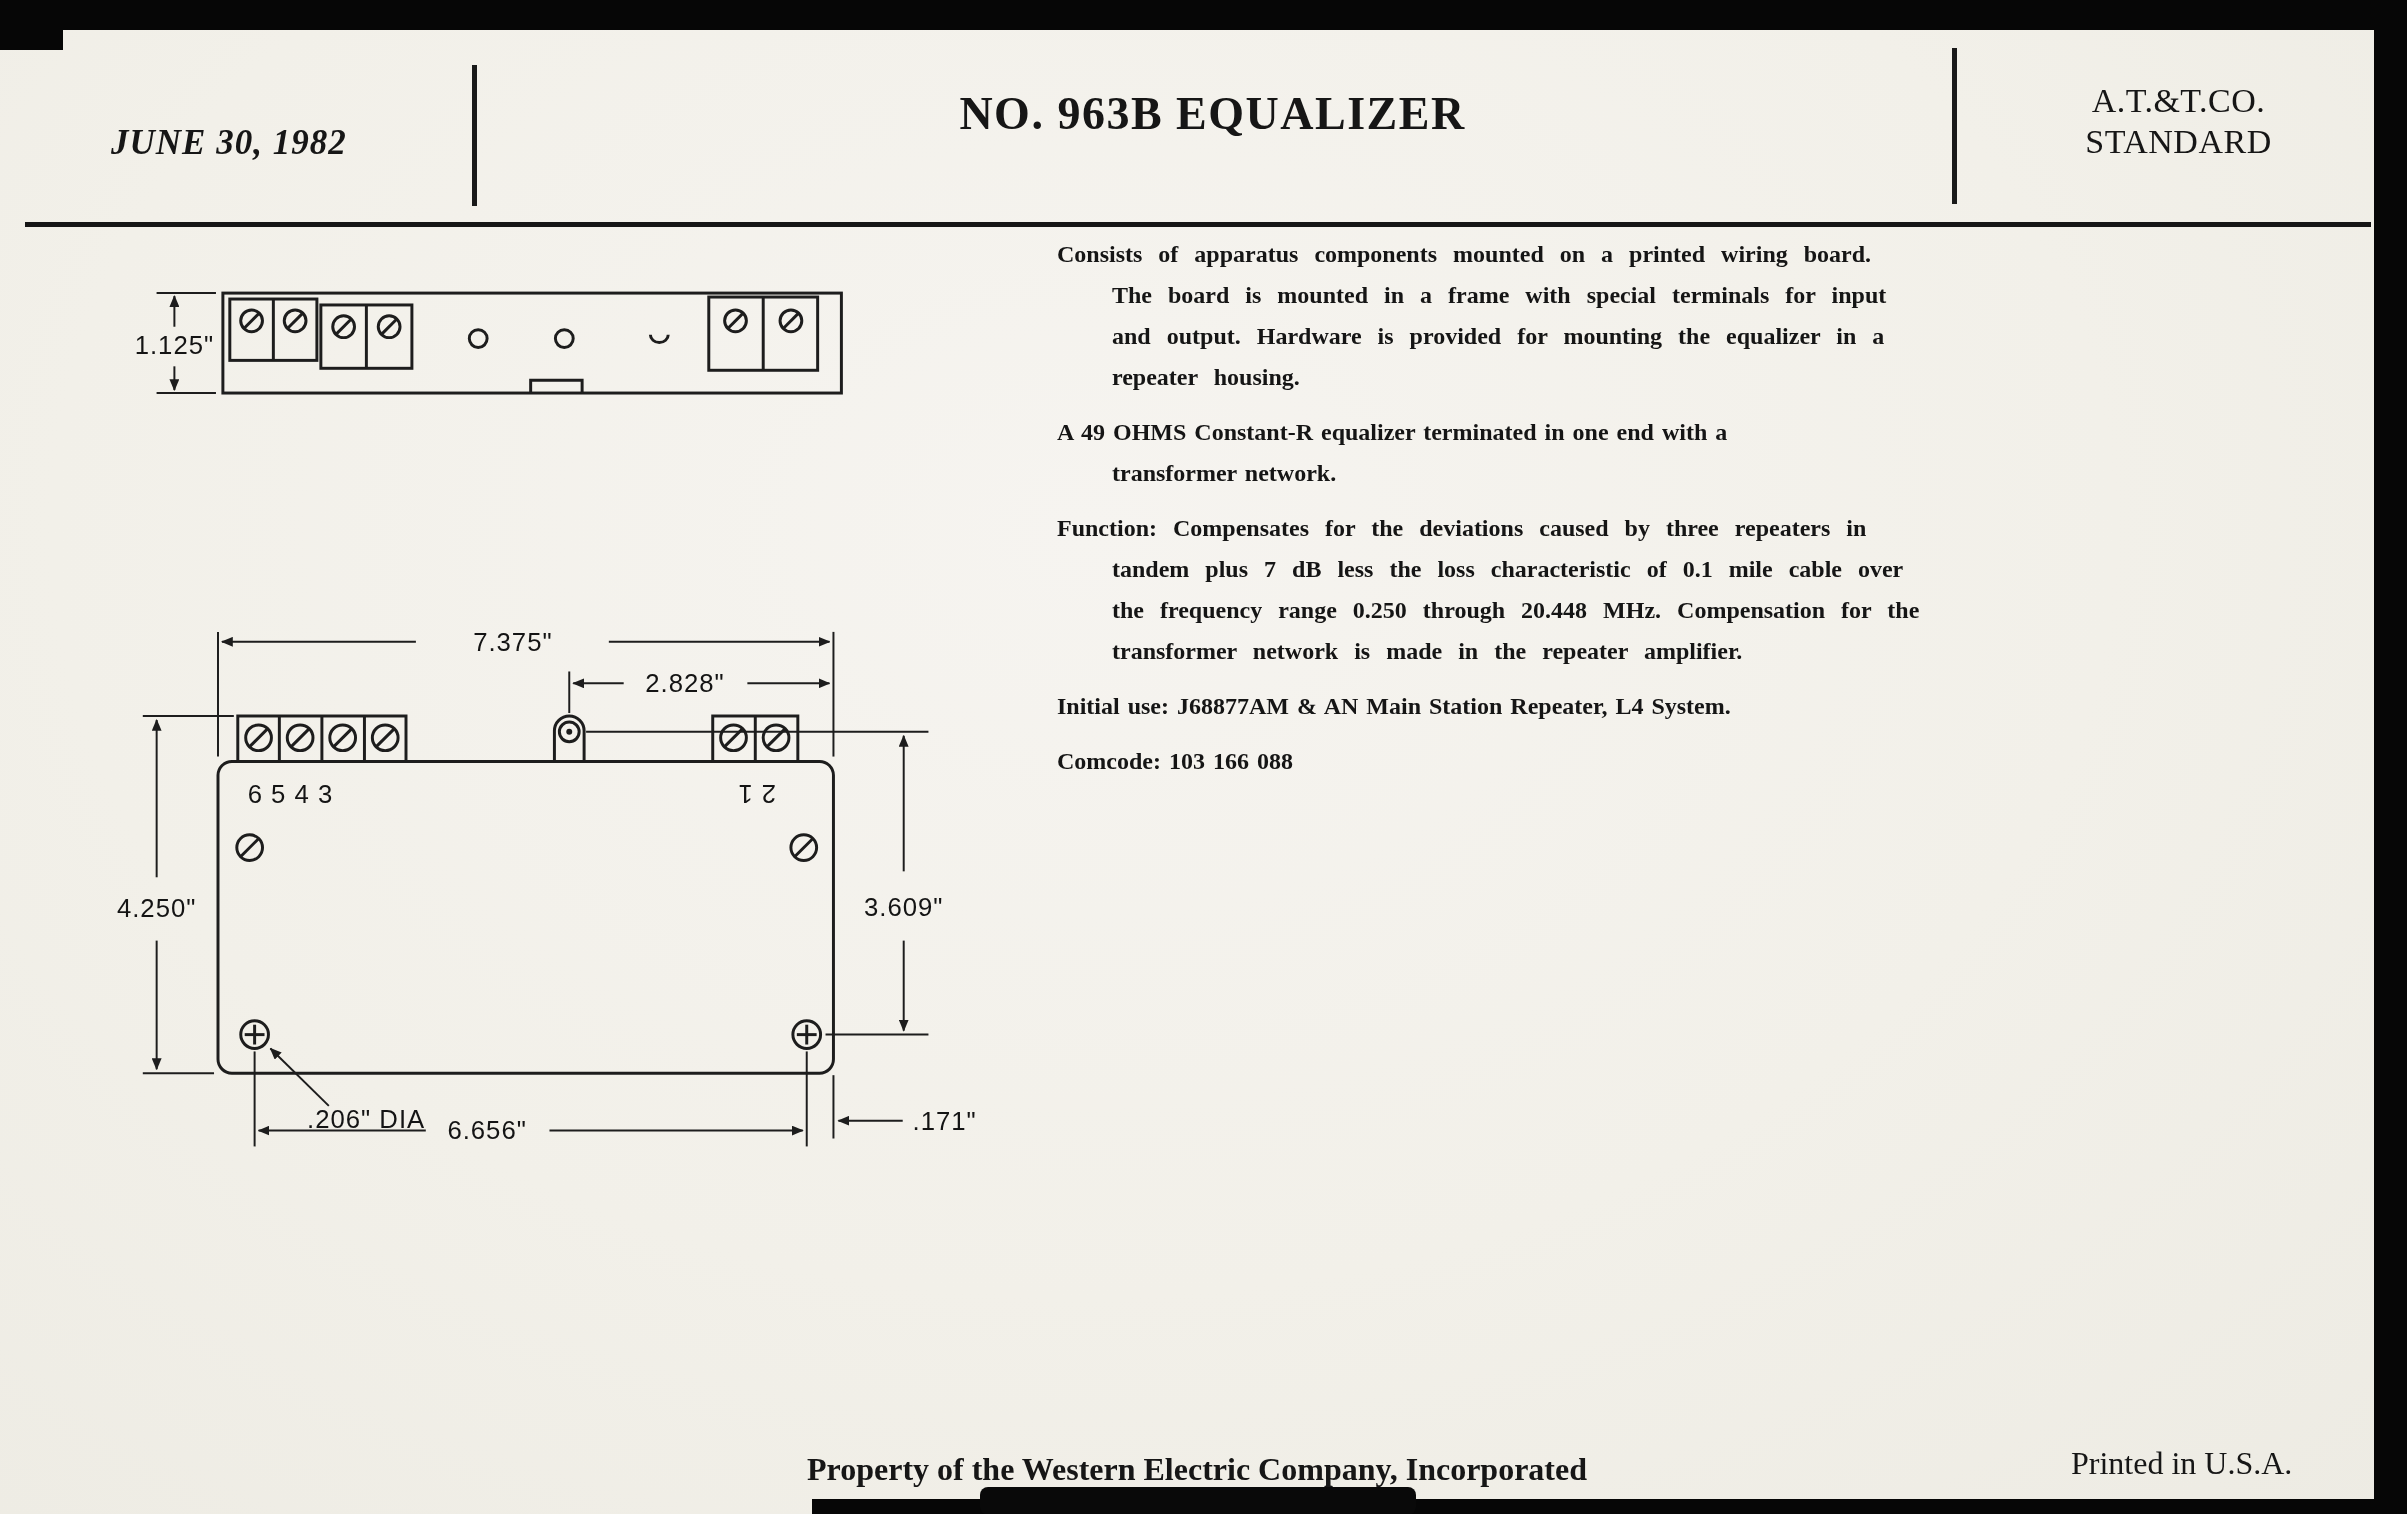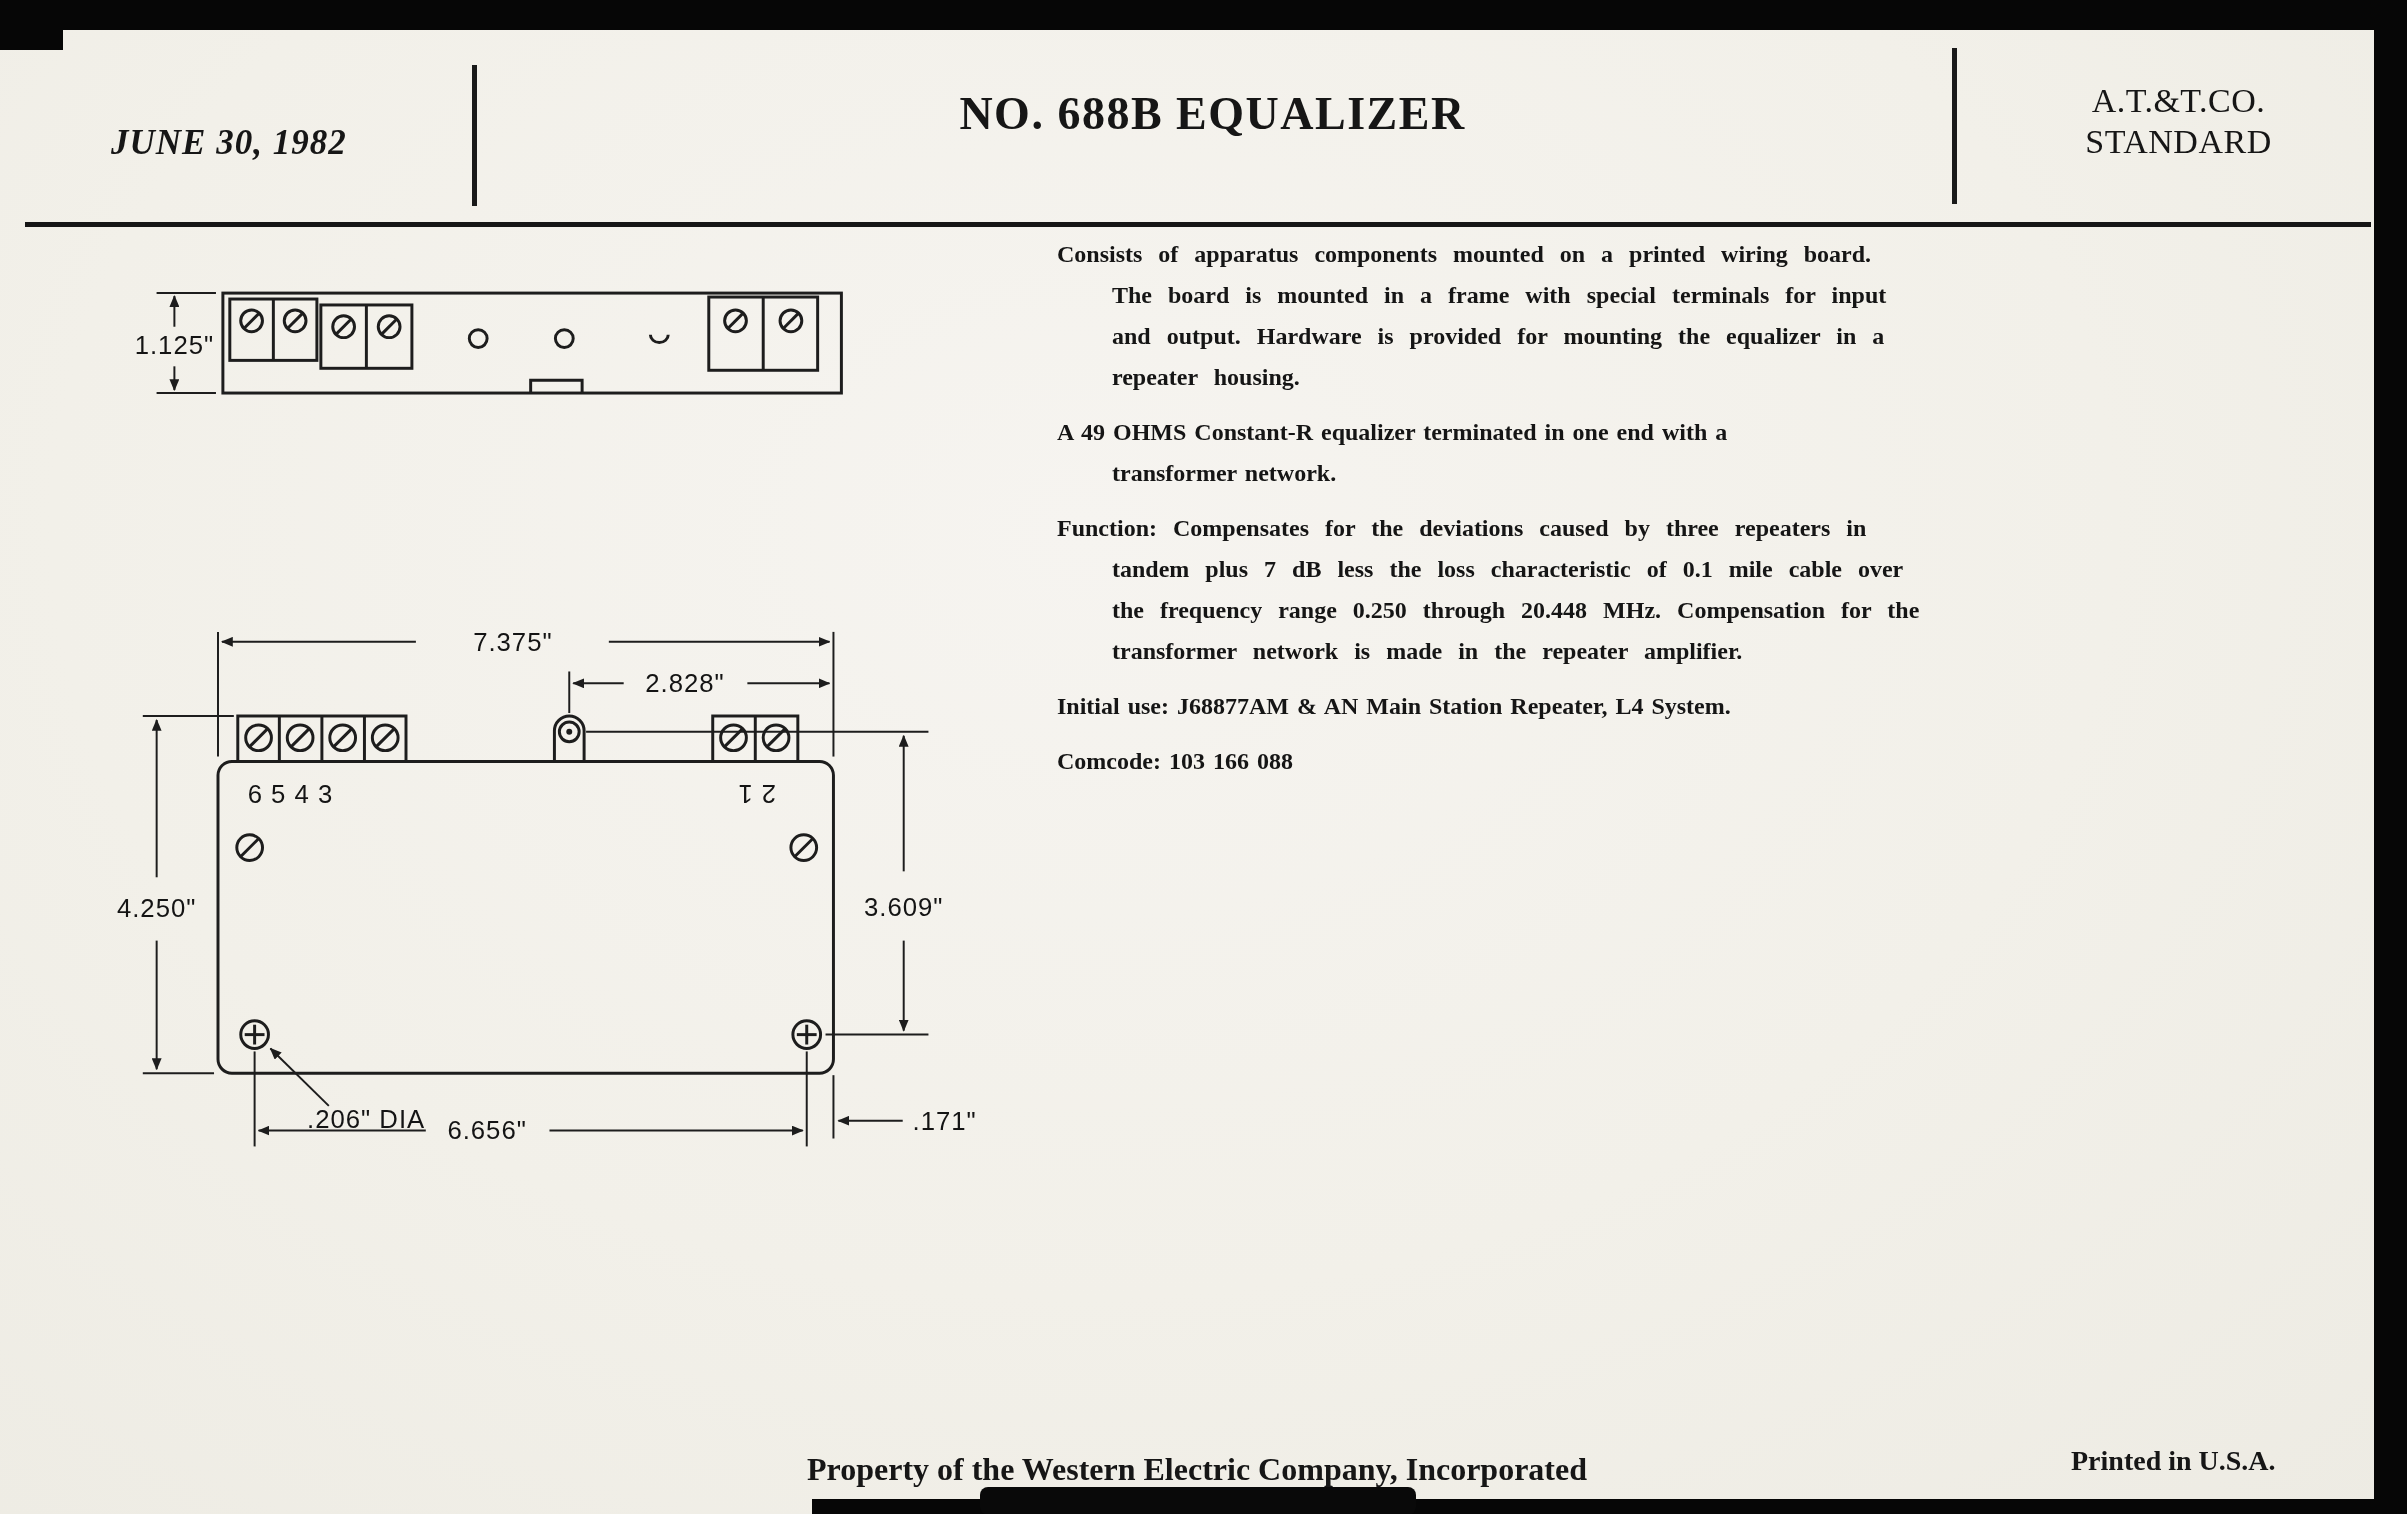--- a/index.html
+++ b/index.html
@@ -34,36 +34,36 @@
   .side-view { position:absolute; left:117px; top:275px; width:762px; height:149px; }
   .top-view  { position:absolute; left:99px; top:622px; width:990px; height:564px; }
   svg .outline, svg .outline * { fill:none; stroke:#1d1d1d; stroke-width:3; }
   svg .ext { stroke:#1d1d1d; stroke-width:2; fill:none; }
   svg .dl  { stroke:#1d1d1d; stroke-width:2; fill:none; }
   svg text { fill:#141414; font-family:"Liberation Sans", sans-serif; font-size:26px; letter-spacing:1px; }
   svg .dot { fill:#1d1d1d; stroke:none; }
   
   .footer-left  { position:absolute; left:807px; top:1451px; width:842px; text-align:left;
                   font-size:32px; font-weight:bold; }
-  .footer-right { position:absolute; left:2071px; top:1445px; font-size:28px; font-weight:bold; }
+  .footer-right { position:absolute; left:2071px; top:1445px; font-size:32px; font-weight:normal; }
 </style>
 </head>
 <body>
 
 <div class="canvas">
 
   <div class="bar-top"></div>
   <div class="corner-tl"></div>
   <div class="bar-right"></div>
   <div class="bar-bottom"></div>
   <div class="blob-bottom"></div>
 
   <div class="date">JUNE 30, 1982</div>
   <div class="vline vline1"></div>
-  <h1 class="title">NO. 688B EQUALIZER</h1>
+  <h1 class="title">NO. 963B EQUALIZER</h1>
   <div class="vline vline2"></div>
   <div class="standard">
     <div>A.T.&amp;T.CO.</div>
     <div>STANDARD</div>
   </div>
   <div class="hrule"></div>
 
   <svg class="side-view" viewBox="0 0 770 150">
     <defs>
       <marker id="arrS" viewBox="0 0 12 10" markerWidth="12" markerHeight="10" refX="11" refY="5" orient="auto" markerUnits="userSpaceOnUse">

